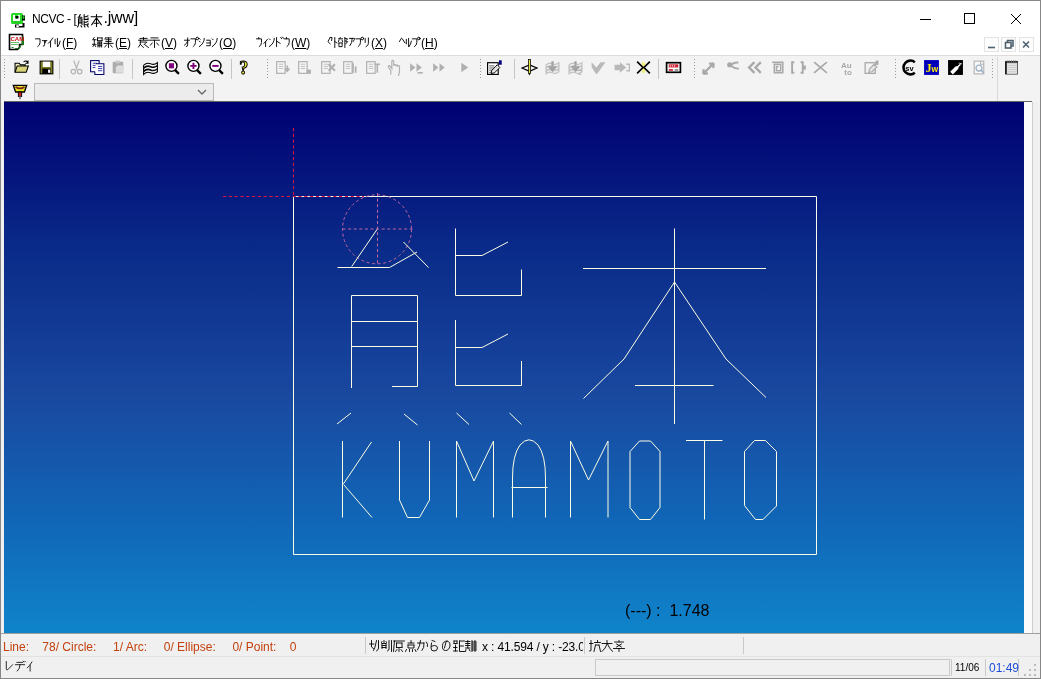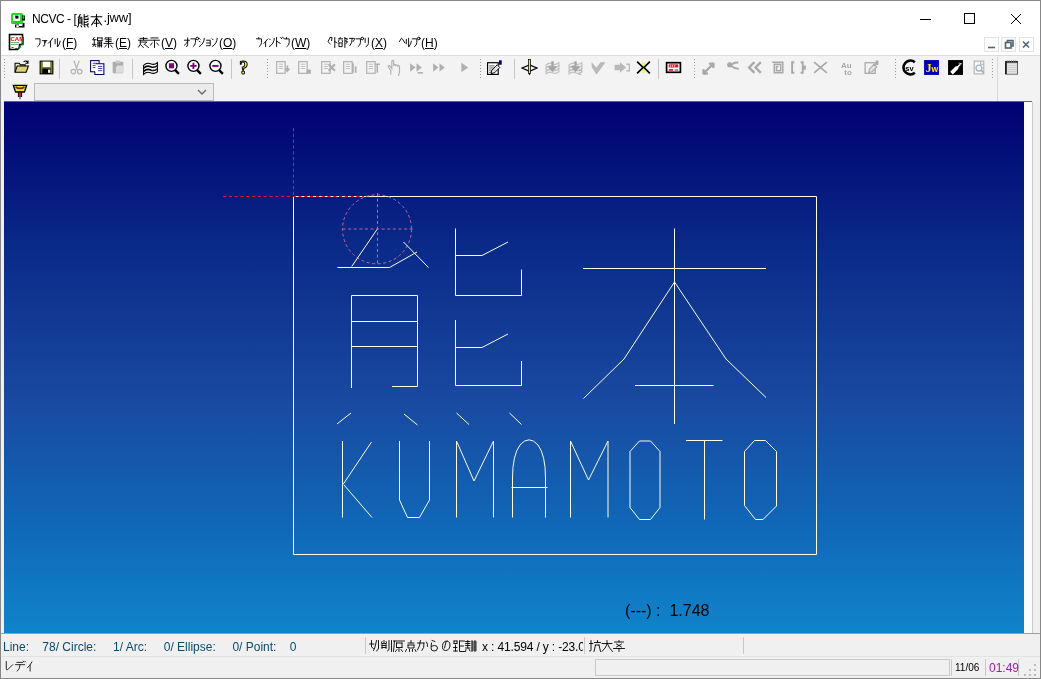--- a/index.html
+++ b/index.html
@@ -21,21 +21,21 @@
 <svg style="position:absolute;left:77px;top:13.5px;overflow:visible" width="26" height="13" viewBox="0 0 26 13">
     <g fill="none" stroke="#000" stroke-width="1.0" stroke-linecap="round">
       <g transform="translate(0.0,0) scale(1.0833)">
         <path d="M3,0.5 L1.8,2.8 M1,3 H4.6 M1.4,4.5 H4.6 M1.4,4.5 V10 M4.6,4.5 V10 M1.4,6.4 H4.6 M1.4,8.2 H4.6 M6.6,0.5 V5 M6.6,2.6 H8.6 L10.2,1.6 M6.6,5 H10.2 M10.2,3.6 V5 M6.6,6.2 V10 M6.6,7.6 H8.6 L10.2,6.6 M6.6,10 H10.2 M10.2,8.6 V10 M1.2,10.8 L0.4,12 M3.6,10.8 L4.4,12 M6.6,10.8 L7.4,12 M9.6,10.8 L10.4,12"></path>
       </g>
       <g transform="translate(13.0,0) scale(1.0833)">
         <path d="M1,2.5 H11 M6,0.5 V11.5 M6,3.5 L1.5,10 M6,3.5 L10.5,10 M4,8.5 H8"></path>
       </g>
     </g>
   </svg>
-<div style="position:absolute;left:103.5px;top:11px;font-size:13px;line-height:14px;color:#000;white-space:nowrap;letter-spacing:-0.2px;">.jww]</div>
+<div style="position:absolute;left:103.5px;top:11px;font-size:16px;line-height:14px;color:#000;white-space:nowrap;letter-spacing:-0.2px;">.jww]</div>
 <svg style="position:absolute;left:915px;top:10px" width="112" height="18" viewBox="0 0 112 18">
     <g stroke="#000" stroke-width="1" fill="none">
 <line x1="5" y1="9.5" x2="16" y2="9.5"></line>
 <rect x="49.5" y="3.5" width="10" height="10"></rect>
 <path d="M96,4 l10,10 M106,4 l-10,10"></path>
     </g>
   </svg>
 <svg style="position:absolute;left:8px;top:33px" width="19" height="19" viewBox="0 0 19 19">
     <path d="M1.5,1.5 h13 v10 l-3,0 0,3 -2,2 h-8 Z" fill="#fff" stroke="#000" stroke-width="1.6"></path>
 <path d="M14.5,3 l1.5,1 v8 l-4,0 1,2 -3,3 1.5,-4 2,-1 Z" fill="#1c7a1c"></path>
@@ -457,21 +457,21 @@
     <path d="M639.5,441 L650.5,441 L660,451.5 L660,507.5 L650.5,519.5 L639.5,519.5 L630,507.5 L630,451.5 Z" fill="none" stroke="#fbfde2" stroke-width="1.0"></path>
     <line x1="686" y1="440.5" x2="722.5" y2="440.5" stroke="#fbfde2" stroke-width="1.0"></line>
     <line x1="704.5" y1="440.5" x2="704.5" y2="519.5" stroke="#fbfde2" stroke-width="1.0"></line>
     <path d="M754.5,440.5 L765.5,440.5 L776.5,451.5 L776.5,506 L763,519.5 L755.5,519.5 L744.5,505.5 L744.5,451.5 Z" fill="none" stroke="#fbfde2" stroke-width="1.0"></path>
   </svg>
 <div style="position:absolute;left:1px;top:633px;width:1039px;height:1px;background:#9f9f9f"></div>
 <div style="position:absolute;left:1px;top:634px;width:1039px;height:44px;background:#f0f0f0"></div>
 <div style="position:absolute;left:365px;top:637px;width:1px;height:17px;background:#c9c9c9"></div>
 <div style="position:absolute;left:584px;top:637px;width:1px;height:17px;background:#c9c9c9"></div>
 <div style="position:absolute;left:743px;top:637px;width:1px;height:17px;background:#c9c9c9"></div>
-<div style="position:absolute;left:3px;top:640px;font-size:12px;line-height:14px;color:#0c4a6e;white-space:nowrap;">Line:&nbsp;&nbsp;&nbsp;&nbsp;78/ Circle:&nbsp;&nbsp;&nbsp;&nbsp;&nbsp;1/ Arc:&nbsp;&nbsp;&nbsp;&nbsp;&nbsp;0/ Ellipse:&nbsp;&nbsp;&nbsp;&nbsp;&nbsp;0/ Point:&nbsp;&nbsp;&nbsp;&nbsp;0</div>
+<div style="position:absolute;left:3px;top:640px;font-size:12px;line-height:14px;color:#c2410c;white-space:nowrap;">Line:&nbsp;&nbsp;&nbsp;&nbsp;78/ Circle:&nbsp;&nbsp;&nbsp;&nbsp;&nbsp;1/ Arc:&nbsp;&nbsp;&nbsp;&nbsp;&nbsp;0/ Ellipse:&nbsp;&nbsp;&nbsp;&nbsp;&nbsp;0/ Point:&nbsp;&nbsp;&nbsp;&nbsp;0</div>
 <svg style="position:absolute;left:369px;top:640px;overflow:visible" width="108" height="12" viewBox="0 0 108 12">
     <g fill="none" stroke="#000" stroke-width="0.9" stroke-linecap="round">
       <g transform="translate(0.0,0) scale(1.0000)">
         <path d="M2.5,0.5 V7 L4.5,8.5 M0.5,4 H5 M7.5,0.5 L6.5,5 Q6,8 4.5,10.5 M9.5,0.5 V8 Q9.5,10 7.5,11"></path>
       </g>
       <g transform="translate(12.0,0) scale(1.0000)">
         <path d="M3,0.5 V2.5 M1,1.5 L0.5,2.5 M5,1.5 L5.5,2.5 M1,3.5 H5 M1,3.5 V8.5 M5,3.5 V8.5 M1,5.5 H5 M1,7.5 H5 M8,0.5 V9 Q8,10.5 6.5,11 M10.5,0.5 V11.5"></path>
       </g>
       <g transform="translate(24.0,0) scale(1.0000)">
         <path d="M0.5,1 H11.5 M1.5,1 L0.5,11.5 M3.5,3 H9 M3.5,3 V7.5 M9,3 V7.5 M3.5,7.5 H9 M6,8.5 V11.5 M4,9.5 L2.5,11.5 M8,9.5 L9.5,11.5"></path>
@@ -523,21 +523,21 @@
       <g transform="translate(22.0,0) scale(0.9167)">
         <path d="M6.5,1 Q4,5.5 1.5,7.5 M4.5,4.5 V11"></path>
       </g>
     </g>
   </svg>
 <div style="position:absolute;left:595px;top:659px;width:355px;height:17px;border:1px solid #c9c9c9;box-sizing:border-box"></div>
 <div style="position:absolute;left:951px;top:659px;width:1px;height:17px;background:#c9c9c9"></div>
 <div style="position:absolute;left:985px;top:659px;width:1px;height:17px;background:#c9c9c9"></div>
 <div style="position:absolute;left:1018px;top:659px;width:1px;height:17px;background:#c9c9c9"></div>
 <div style="position:absolute;left:955px;top:661px;font-size:10px;line-height:14px;color:#000;white-space:nowrap;">11/06</div>
-<div style="position:absolute;left:989px;top:661px;font-size:12px;line-height:14px;color:#a21caf;white-space:nowrap;">01:49</div>
+<div style="position:absolute;left:989px;top:661px;font-size:12px;line-height:14px;color:#1d4ed8;white-space:nowrap;">01:49</div>
 <svg style="position:absolute;left:1022px;top:662px" width="16" height="15" viewBox="0 0 16 15">
     <g fill="#b0b0b0">
       <circle cx="13" cy="3" r="1.1"></circle>
       <circle cx="8" cy="8" r="1.1"></circle>
       <circle cx="13" cy="8" r="1.1"></circle>
       <circle cx="3" cy="13" r="1.1"></circle>
       <circle cx="8" cy="13" r="1.1"></circle>
       <circle cx="13" cy="13" r="1.1"></circle>
     </g>
   </svg>

